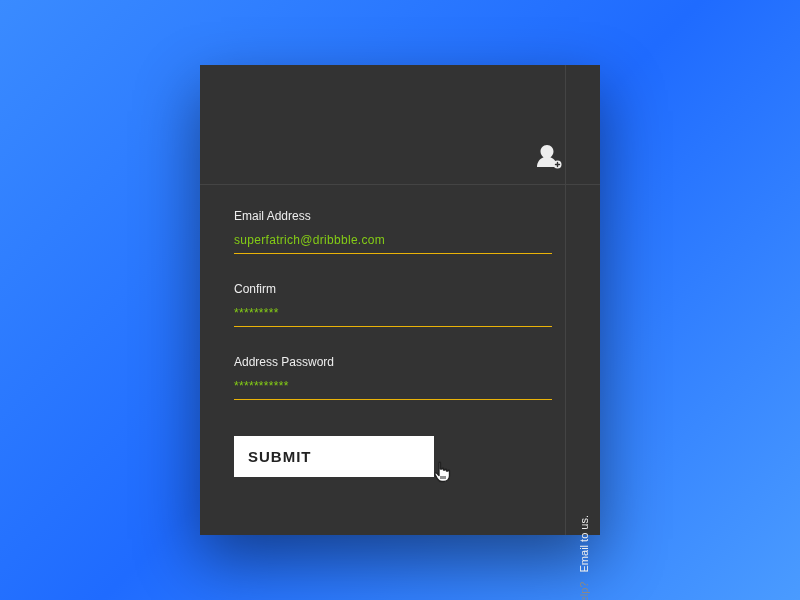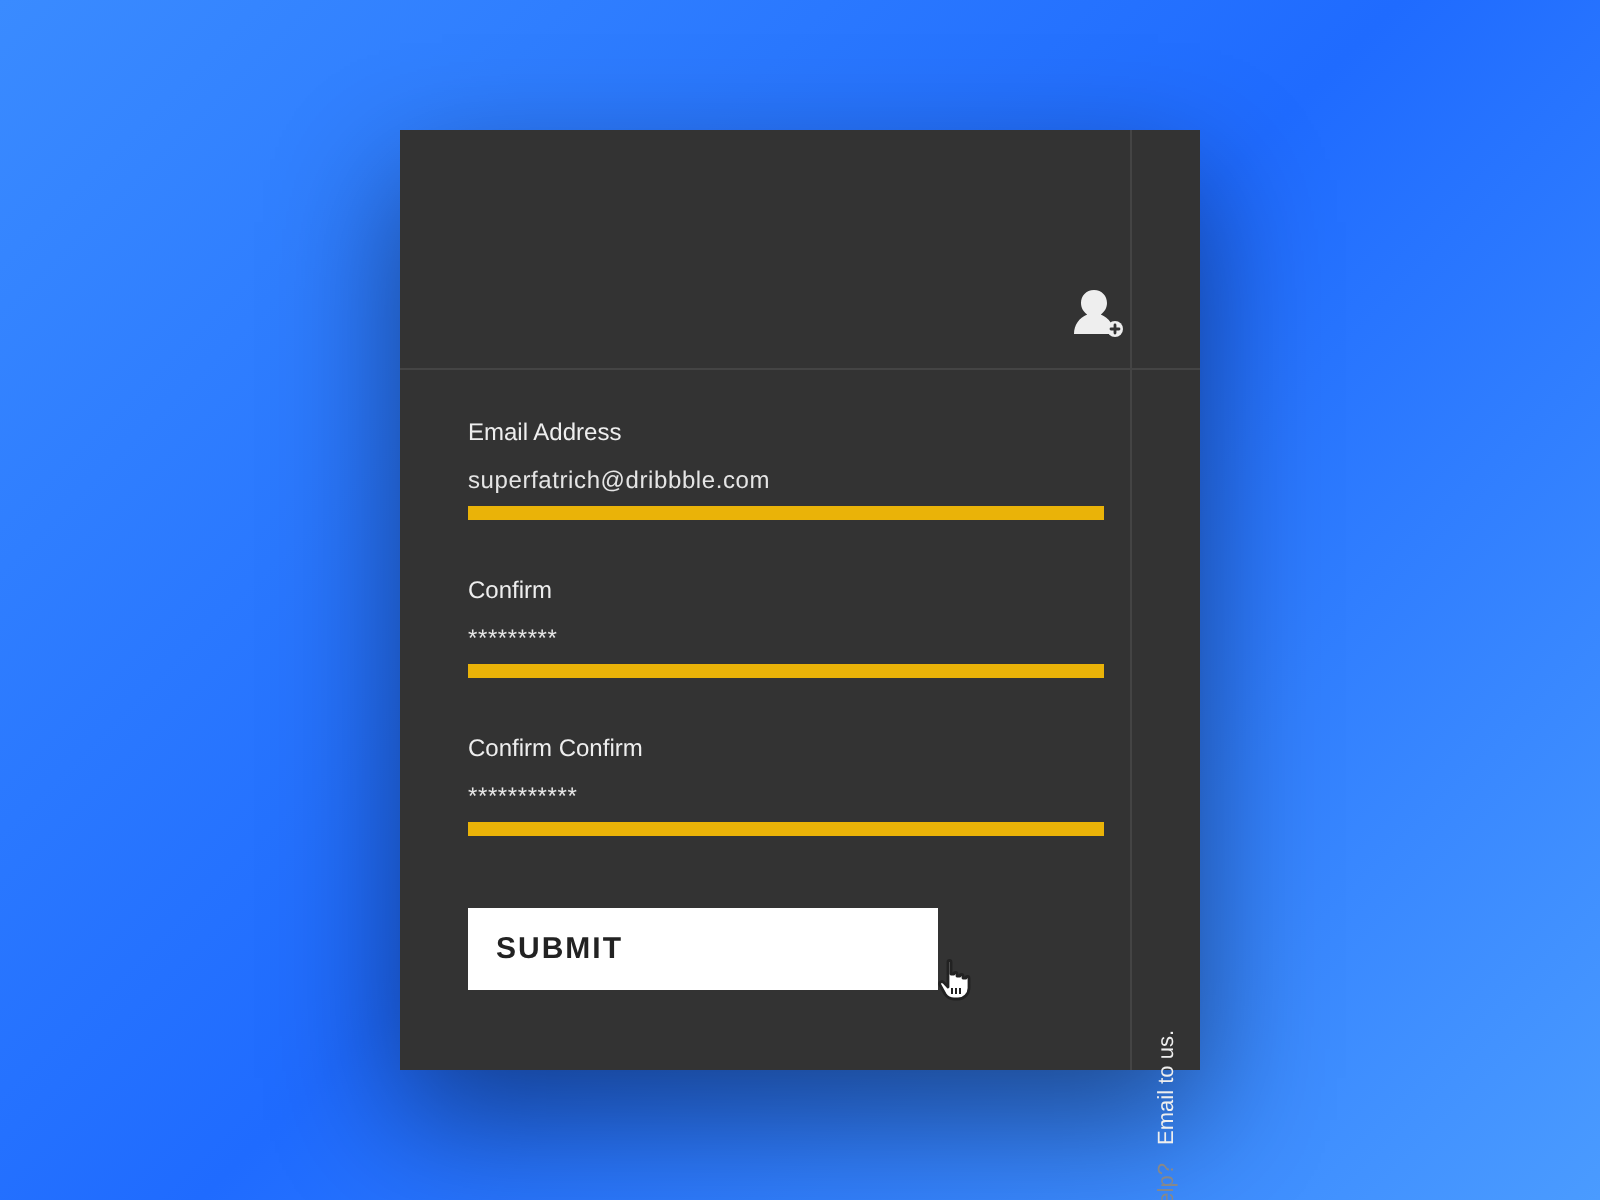--- a/index.html
+++ b/index.html
@@ -59,38 +59,38 @@
     color: #eeeeee;
     font-size: 12px;
     font-weight: 400;
     margin-bottom: 6px;
     display: block;
   }
   .field-input {
     width: 100%;
     background: transparent;
     border: none;
-    border-bottom: 7px solid #eab308;
-    color: #e5e5e5;
+    border-bottom: 1px solid #eab308;
+    color: #84cc16;
     font-size: 12px;
     padding: 4px 0 6px 0;
     outline: none;
     font-family: inherit;
     letter-spacing: 0.3px;
   }
 
   .submit-btn {
     display: inline-block;
     background: #ffffff;
     color: #222222;
     font-weight: 700;
     font-size: 15px;
     letter-spacing: 1px;
     padding: 12px 0;
-    width: 235px;
+    width: 200px;
     text-align: left;
     text-indent: 14px;
     border: none;
     cursor: pointer;
     margin-top: 8px;
     position: relative;
   }
 
   .cursor-icon {
     position: absolute;
@@ -144,21 +144,21 @@
       <label class="field-label">Email Address</label>
       <input class="field-input" type="text" value="superfatrich@dribbble.com" style="">
     </div>
 
     <div class="field">
       <label class="field-label">Confirm</label>
       <input class="field-input" type="text" value="*********" style="">
     </div>
 
     <div class="field">
-      <label class="field-label">Confirm Confirm</label>
+      <label class="field-label">Address Password</label>
       <input class="field-input" type="text" value="***********" style="">
     </div>
 
     <button class="submit-btn">
       <span>SUBMIT</span>
       <span class="cursor-icon">
         <svg viewBox="0 0 20 22" width="20" height="22">
           <path fill="#ffffff" stroke="#222222" stroke-width="1.4" stroke-linejoin="round" d="M7 2 C7 1 8.5 1 8.5 2 L8.5 8 L10 8 C10 7 11.5 7 11.5 8 L11.5 9 L13 9 C13 8 14.5 8 14.5 9 L14.5 10 L16 10 C16 9 17.5 9 17.5 10 L17.5 15 C17.5 18 15 20.5 12 20.5 L10 20.5 C8 20.5 6.5 19.5 5.5 18 L3 13.5 C2.3 12.3 3.8 11.2 4.8 12.2 L7 14.5 Z"></path>
           <path stroke="#222222" stroke-width="1" d="M9 15 L9 18 M11 15 L11 18 M13 15 L13 18"></path>
         </svg>

